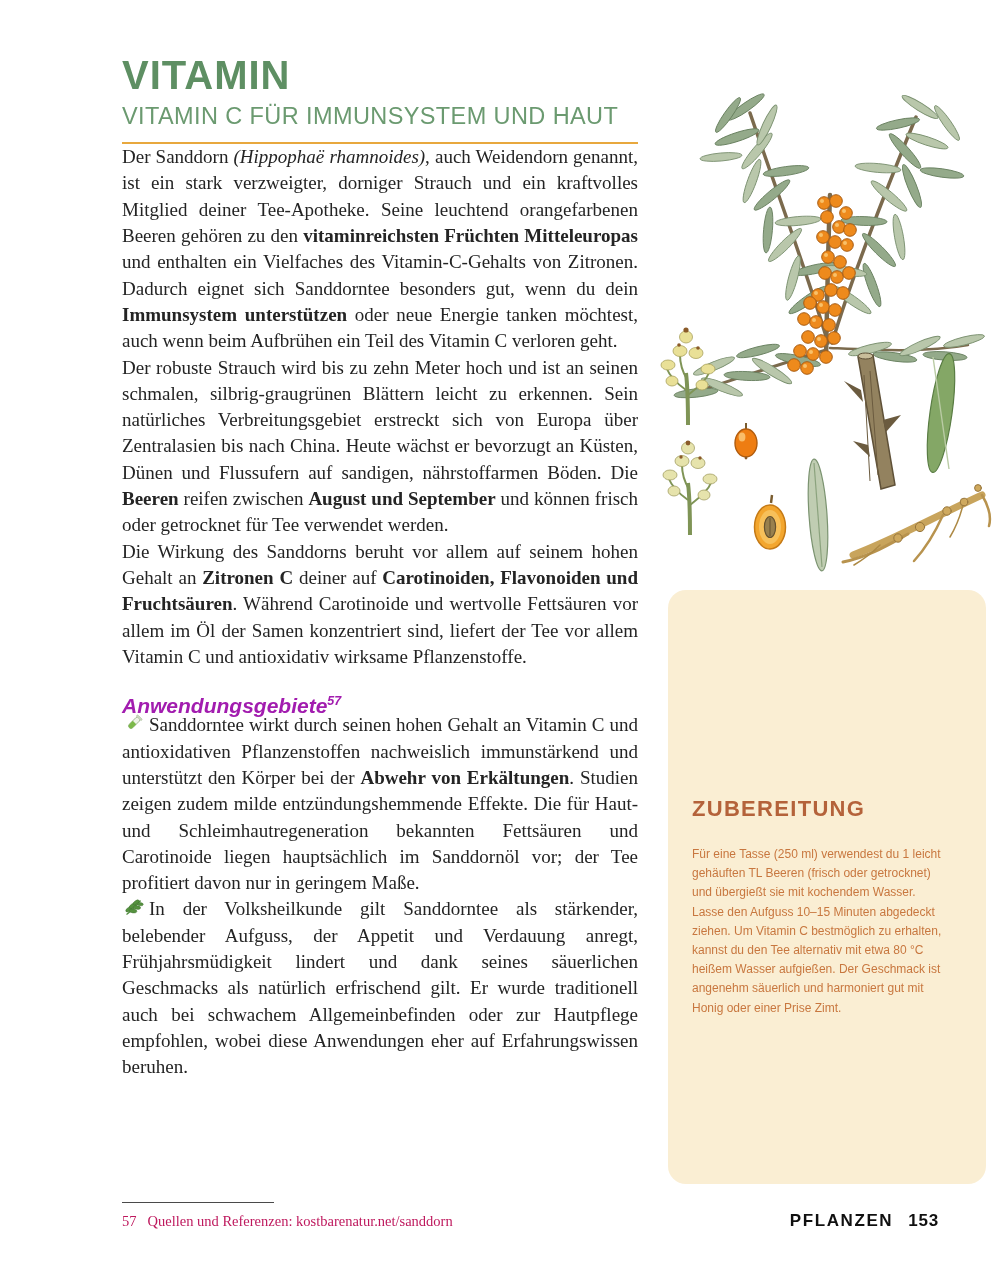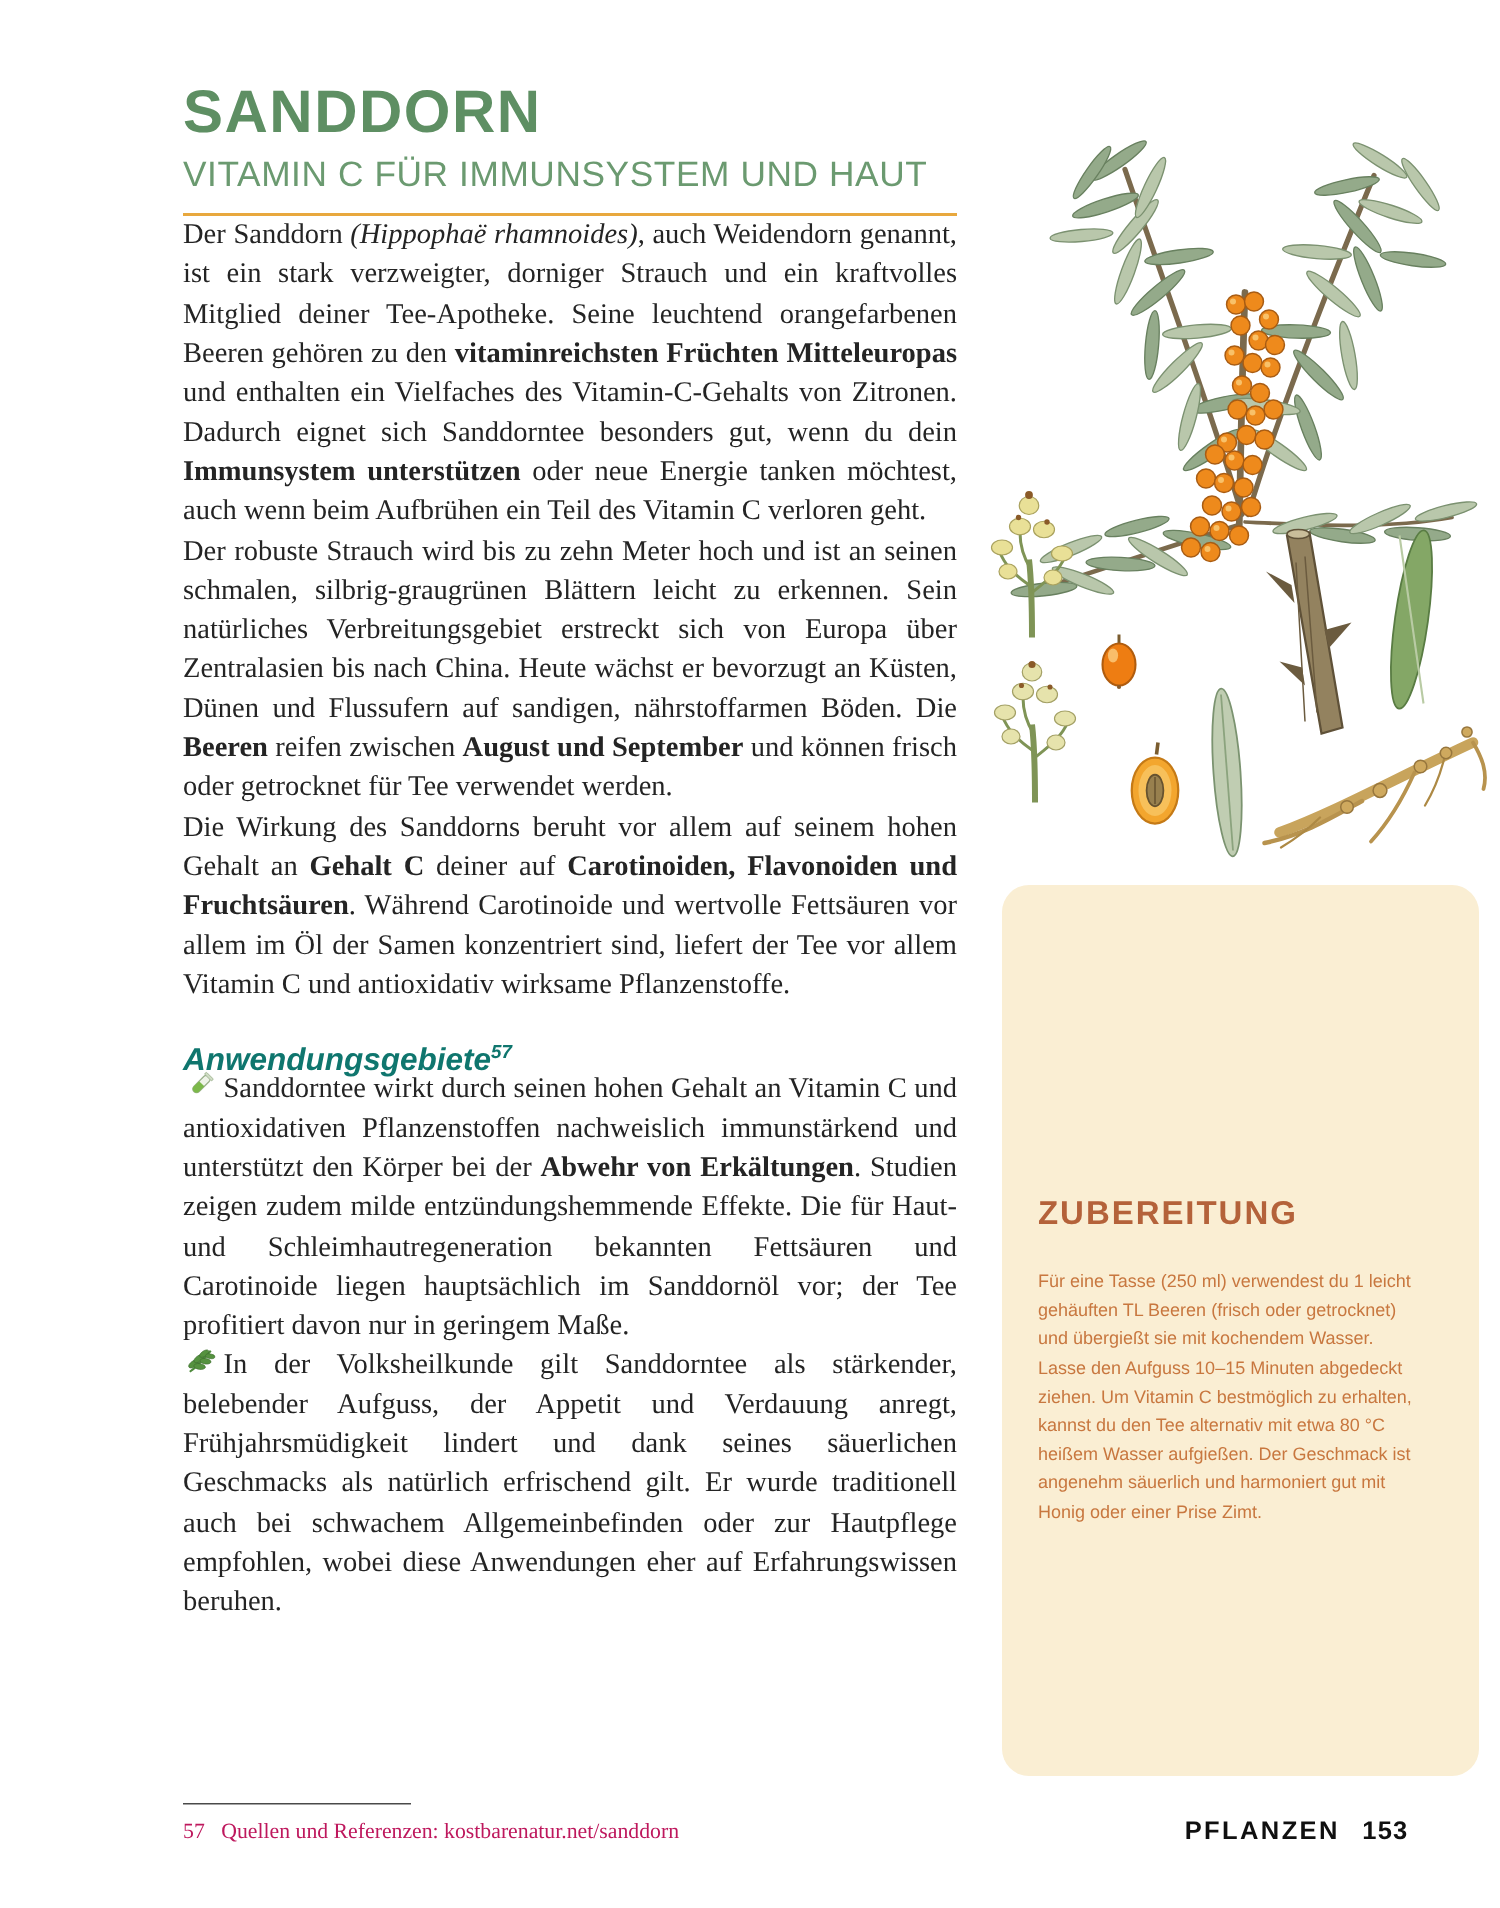--- a/index.html
+++ b/index.html
@@ -20,21 +20,21 @@
   }
   .title-rule { height:2px; background:#e8a83e; margin-top:12px; }
   .body-par {
     font-size:19px; line-height:1.385; text-align:justify; margin-top:0;
     hyphens:auto; -webkit-hyphens:auto;
   }
   .body-par b { font-weight:bold; }
   .body-par i { font-style:italic; }
   .section-heading {
     font-family:"Liberation Sans", sans-serif; font-style:italic; font-weight:700;
-    font-size:21px; color:#0f766e; margin-top:24px; margin-bottom:-6px;
+    font-size:21px; color:#a21caf; margin-top:24px; margin-bottom:-6px;
   }
   .section-heading sup { font-size:12.5px; }
   .par-icon { display:inline-block; width:27px; height:21px; vertical-align:-3px; }
   .par-icon svg { width:23px; height:21px; }
   
   .illustration { position:absolute; left:658px; top:45px; width:338px; height:532px; }
   .illustration svg { width:100%; height:100%; }
   
   .prep-box {
     position:absolute; left:668px; top:590px; width:318px; height:594px;
@@ -52,27 +52,27 @@
     font-weight:700; font-size:17px; letter-spacing:1.6px; color:#101010; white-space:nowrap;
   }
   .page-footer .pf-num { margin-left:15px; letter-spacing:0.8px; }
 </style>
 </head>
 <body>
 
 <div class="page">
 
   <main class="text-col">
-    <h1 class="page-title">SANDDORN</h1>
+    <h1 class="page-title">VITAMIN</h1>
     <h2 class="page-subtitle">VITAMIN C FÜR IMMUNSYSTEM UND HAUT</h2>
     <div class="title-rule"></div>
 
     <p class="body-par"><span>Der Sanddorn </span><i>(Hippophaë rhamnoides)</i><span>, auch Weidendorn genannt, ist ein stark verzweigter, dorniger Strauch und ein kraftvolles Mitglied deiner Tee-Apotheke. Seine leuchtend orangefarbenen Beeren gehören zu den </span><b>vitaminreichsten Früchten Mitteleuropas</b><span> und enthalten ein Vielfaches des Vitamin-C-Gehalts von Zitronen. Dadurch eignet sich Sanddorntee besonders gut, wenn du dein </span><b>Immunsystem unterstützen</b><span> oder neue Energie tanken möchtest, auch wenn beim Aufbrühen ein Teil des Vitamin C verloren geht.</span></p>
     <p class="body-par"><span>Der robuste Strauch wird bis zu zehn Meter hoch und ist an seinen schmalen, silbrig-graugrünen Blättern leicht zu erkennen. Sein natürliches Verbreitungsgebiet erstreckt sich von Europa über Zentralasien bis nach China. Heute wächst er bevorzugt an Küsten, Dünen und Flussufern auf sandigen, nährstoffarmen Böden. Die </span><b>Beeren</b><span> reifen zwischen </span><b>August und September</b><span> und können frisch oder getrocknet für Tee verwendet werden.</span></p>
-    <p class="body-par"><span>Die Wirkung des Sanddorns beruht vor allem auf seinem hohen Gehalt an </span><b>Gehalt C</b><span> deiner auf </span><b>Carotinoiden, Flavonoiden und Fruchtsäuren</b><span>. Während Carotinoide und wertvolle Fettsäuren vor allem im Öl der Samen konzentriert sind, liefert der Tee vor allem Vitamin C und antioxidativ wirksame Pflanzenstoffe.</span></p>
+    <p class="body-par"><span>Die Wirkung des Sanddorns beruht vor allem auf seinem hohen Gehalt an </span><b>Zitronen C</b><span> deiner auf </span><b>Carotinoiden, Flavonoiden und Fruchtsäuren</b><span>. Während Carotinoide und wertvolle Fettsäuren vor allem im Öl der Samen konzentriert sind, liefert der Tee vor allem Vitamin C und antioxidativ wirksame Pflanzenstoffe.</span></p>
 
     <h3 class="section-heading"><span>Anwendungsgebiete</span><sup>57</sup></h3>
 
     <p class="body-par"><span class="par-icon"><svg viewBox="0 0 24 24">
             <g transform="rotate(45 12 12)">
               <rect x="9.2" y="2.6" width="5.6" height="16.2" rx="2.8" fill="#eef3e7" stroke="#9bb18c" stroke-width="1"></rect>
               <path d="M9.2 10.4 h5.6 v5.6 a2.8 2.8 0 0 1 -5.6 0 z" fill="#7cb84a"></path>
               <rect x="8.1" y="1.6" width="7.8" height="2.1" rx="1" fill="#cfdcc4" stroke="#9bb18c" stroke-width="0.6"></rect>
             </g>
           </svg></span><span><span>Sanddorntee wirkt durch seinen hohen Gehalt an Vitamin C und antioxidativen Pflanzenstoffen nachweislich immunstärkend und unterstützt den Körper bei der </span><b>Abwehr von Erkältungen</b><span>. Studien zeigen zudem milde entzündungshemmende Effekte. Die für Haut- und Schleimhautregeneration bekannten Fettsäuren und Carotinoide liegen hauptsächlich im Sanddornöl vor; der Tee profitiert davon nur in geringem Maße.</span></span></p>

